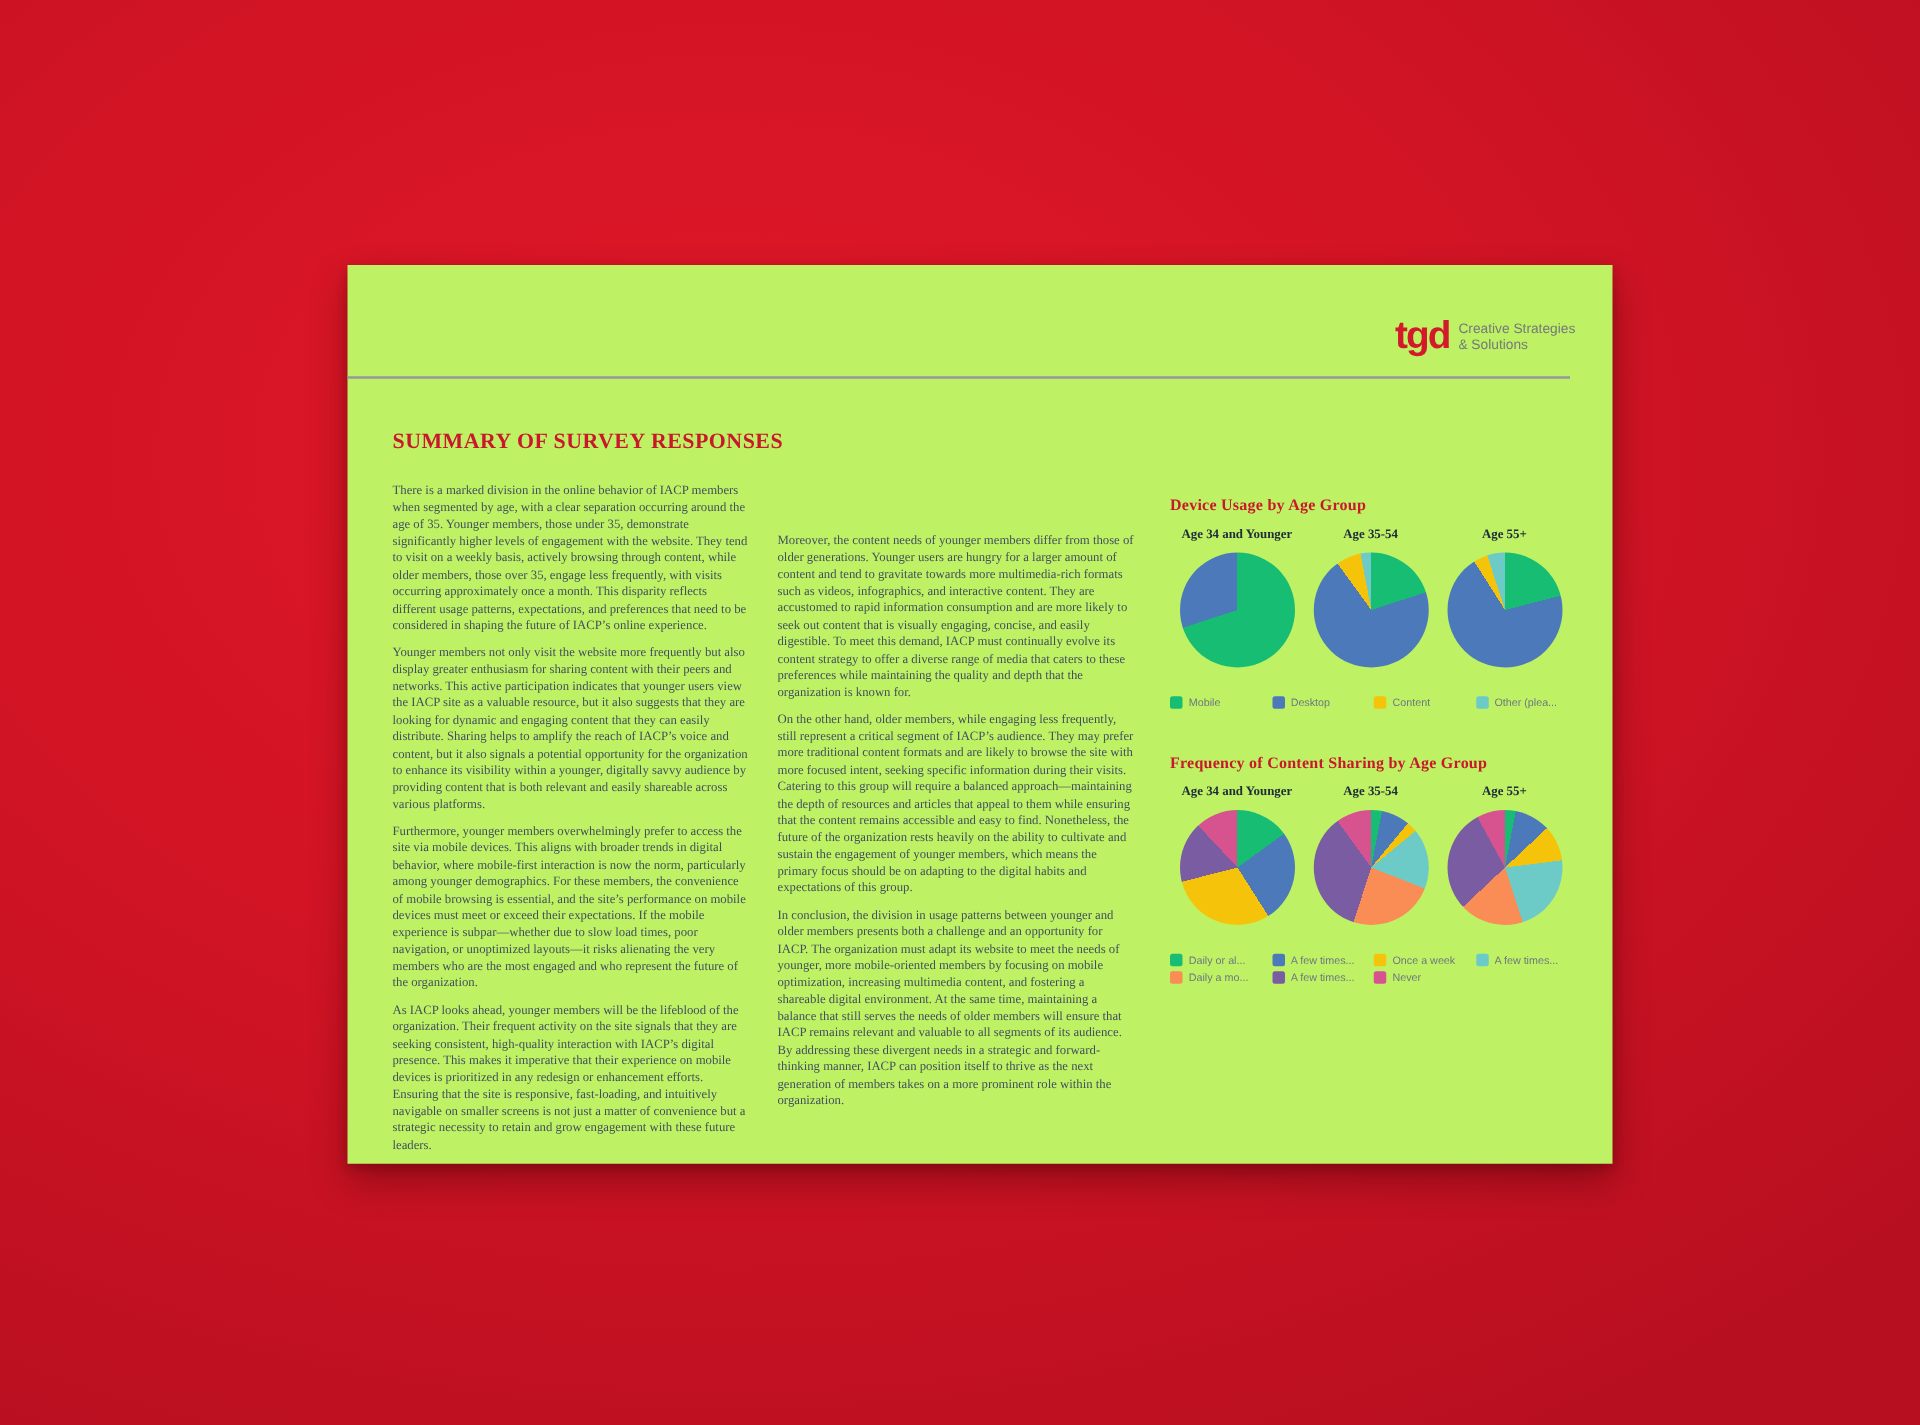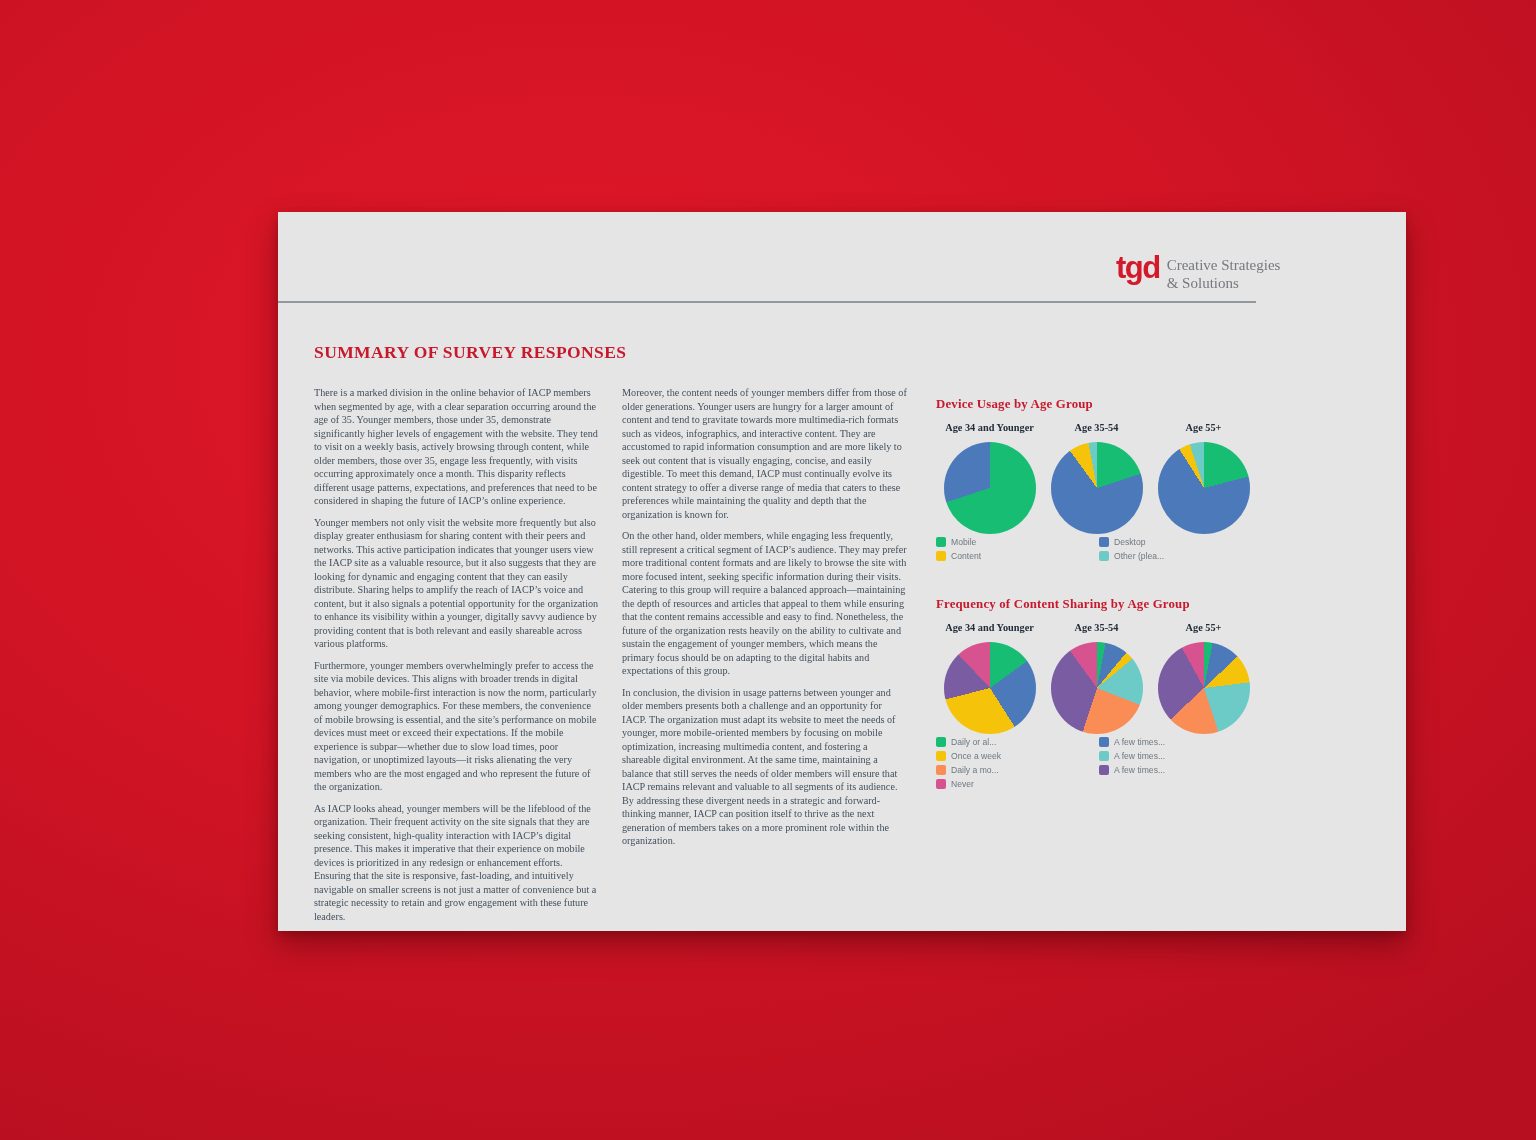--- a/index.html
+++ b/index.html
@@ -2,61 +2,61 @@
 <html><head>
 <meta charset="utf-8">
 <style>
   html,body{margin:0;padding:0;}
   body{
     width:1536px;height:1140px;position:relative;overflow:hidden;
     background:radial-gradient(ellipse 1300px 900px at 38% 32%, #DF1728 0%, #D21425 48%, #B80F20 100%);
     font-family:"Liberation Serif", serif;
   }
   .page{
-    position:absolute;left:278px;top:212px;width:1128px;height:719px;
-    background:#e5e5e5;
+    position:absolute;left:278px;top:212px;width:1012px;height:719px;
+    background:#bef264;
     box-shadow:0 14px 28px rgba(70,0,8,.42), 0 3px 8px rgba(70,0,8,.28);
   }
   
   .logo-block{position:absolute;top:43px;left:838px;display:flex;align-items:flex-start;gap:7px;}
   .logo-mark{
     font-family:"Liberation Sans", sans-serif;font-weight:bold;
     font-size:31px;line-height:.85;letter-spacing:-1.5px;color:#D31A2B;
   }
   .logo-tagline{
-    font-family:Liberation Serif, serif;font-size:15px;line-height:1.18;
+    font-family:Liberation Sans, sans-serif;font-size:11px;line-height:1.18;
     color:#75787C;padding-top:2px;
   }
   .rule{position:absolute;top:89px;left:0;width:978px;height:2px;background:#93999E;}
   
   .page-title{
     position:absolute;left:36px;top:130px;margin:0;
     font-size:17.5px;font-weight:bold;letter-spacing:.4px;color:#C9182C;text-align:right;
   }
   .col{position:absolute;top:174px;width:286px;color:#42505D;}
   .col p{margin:0 0 8px;font-size:10.2px;line-height:13.5px;}
   .col1{left:36px;}
-  .col2{left:344px;}
+  .col2{left:344px;margin-top:40px;}
   
   .charts-col{position:absolute;left:658px;top:171px;width:324px;}
   .chart-section{margin:0;}
   .chart-section + .chart-section{margin-top:36px;}
   .chart-title{
     margin:14px 0 10px;font-size:12.8px;font-weight:bold;color:#C9182C;letter-spacing:.2px;
   }
   .pies-row{display:flex;}
   .pie-cell{width:107px;flex:0 0 auto;}
   .pie-label{
     text-align:center;font-size:10.3px;font-weight:bold;color:#212D3A;
     margin:0 0 9px;white-space:nowrap;
   }
   .pie{width:92px;height:92px;border-radius:50%;margin:0 auto;}
   .legend{
-    display:grid;grid-template-columns:repeat(2,1fr);row-gap:4px;column-gap:2px;
-    margin-top:3px;
+    display:grid;grid-template-columns:repeat(4,1fr);row-gap:4px;column-gap:2px;
+    margin-top:23px;
   }
   .legend-item{display:flex;align-items:center;gap:5px;min-width:0;}
   .chip{width:10px;height:10px;border-radius:2px;flex:0 0 auto;}
   .legend-text{
     font-family:"Liberation Sans", sans-serif;font-size:8.6px;color:#6E7880;
     white-space:nowrap;overflow:hidden;
   }
 </style>
 </head>
 <body>

